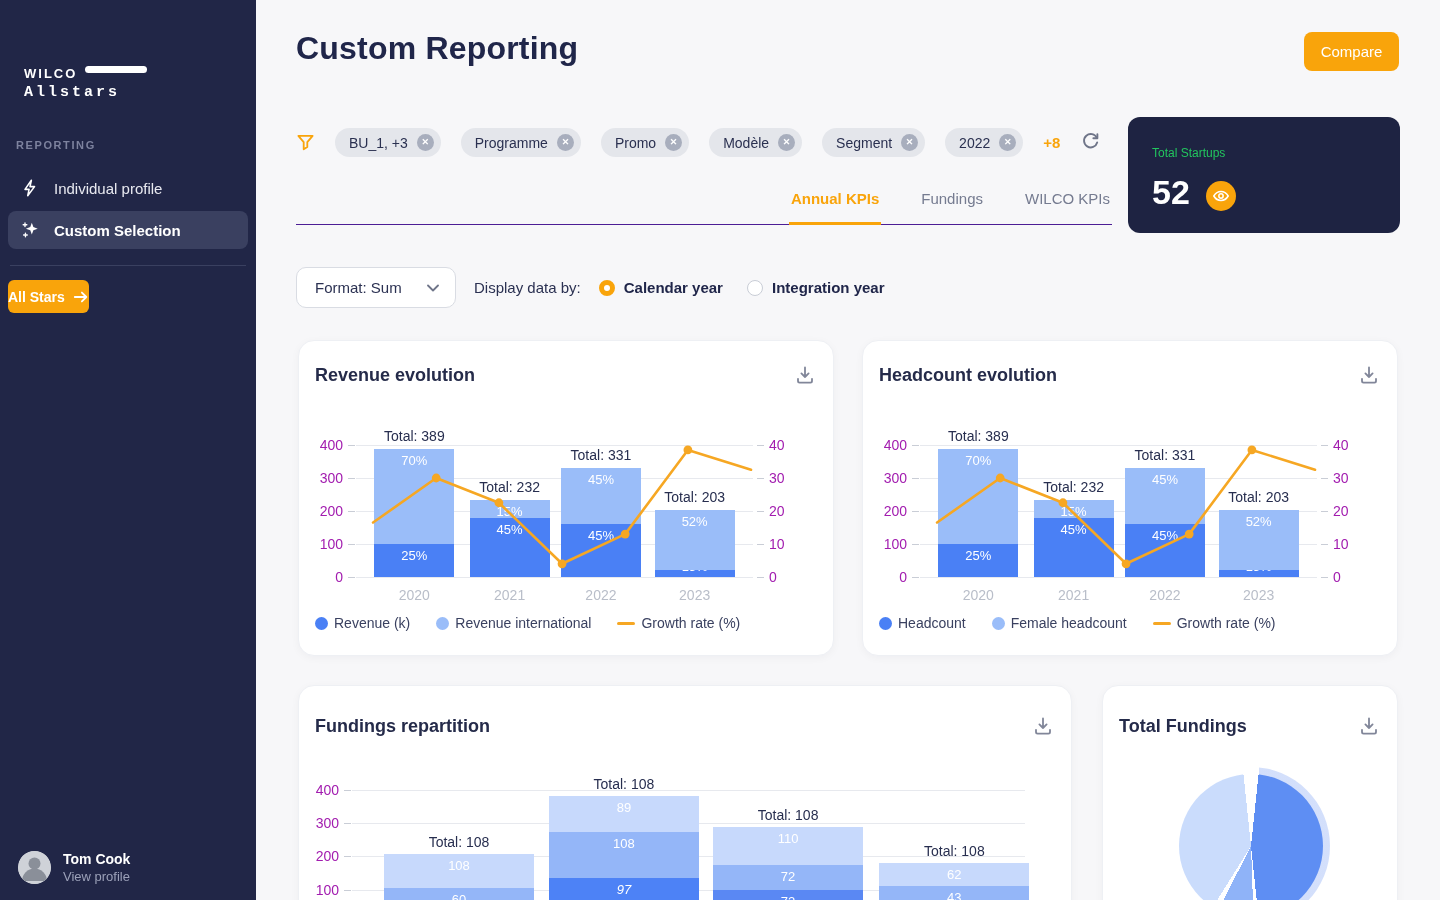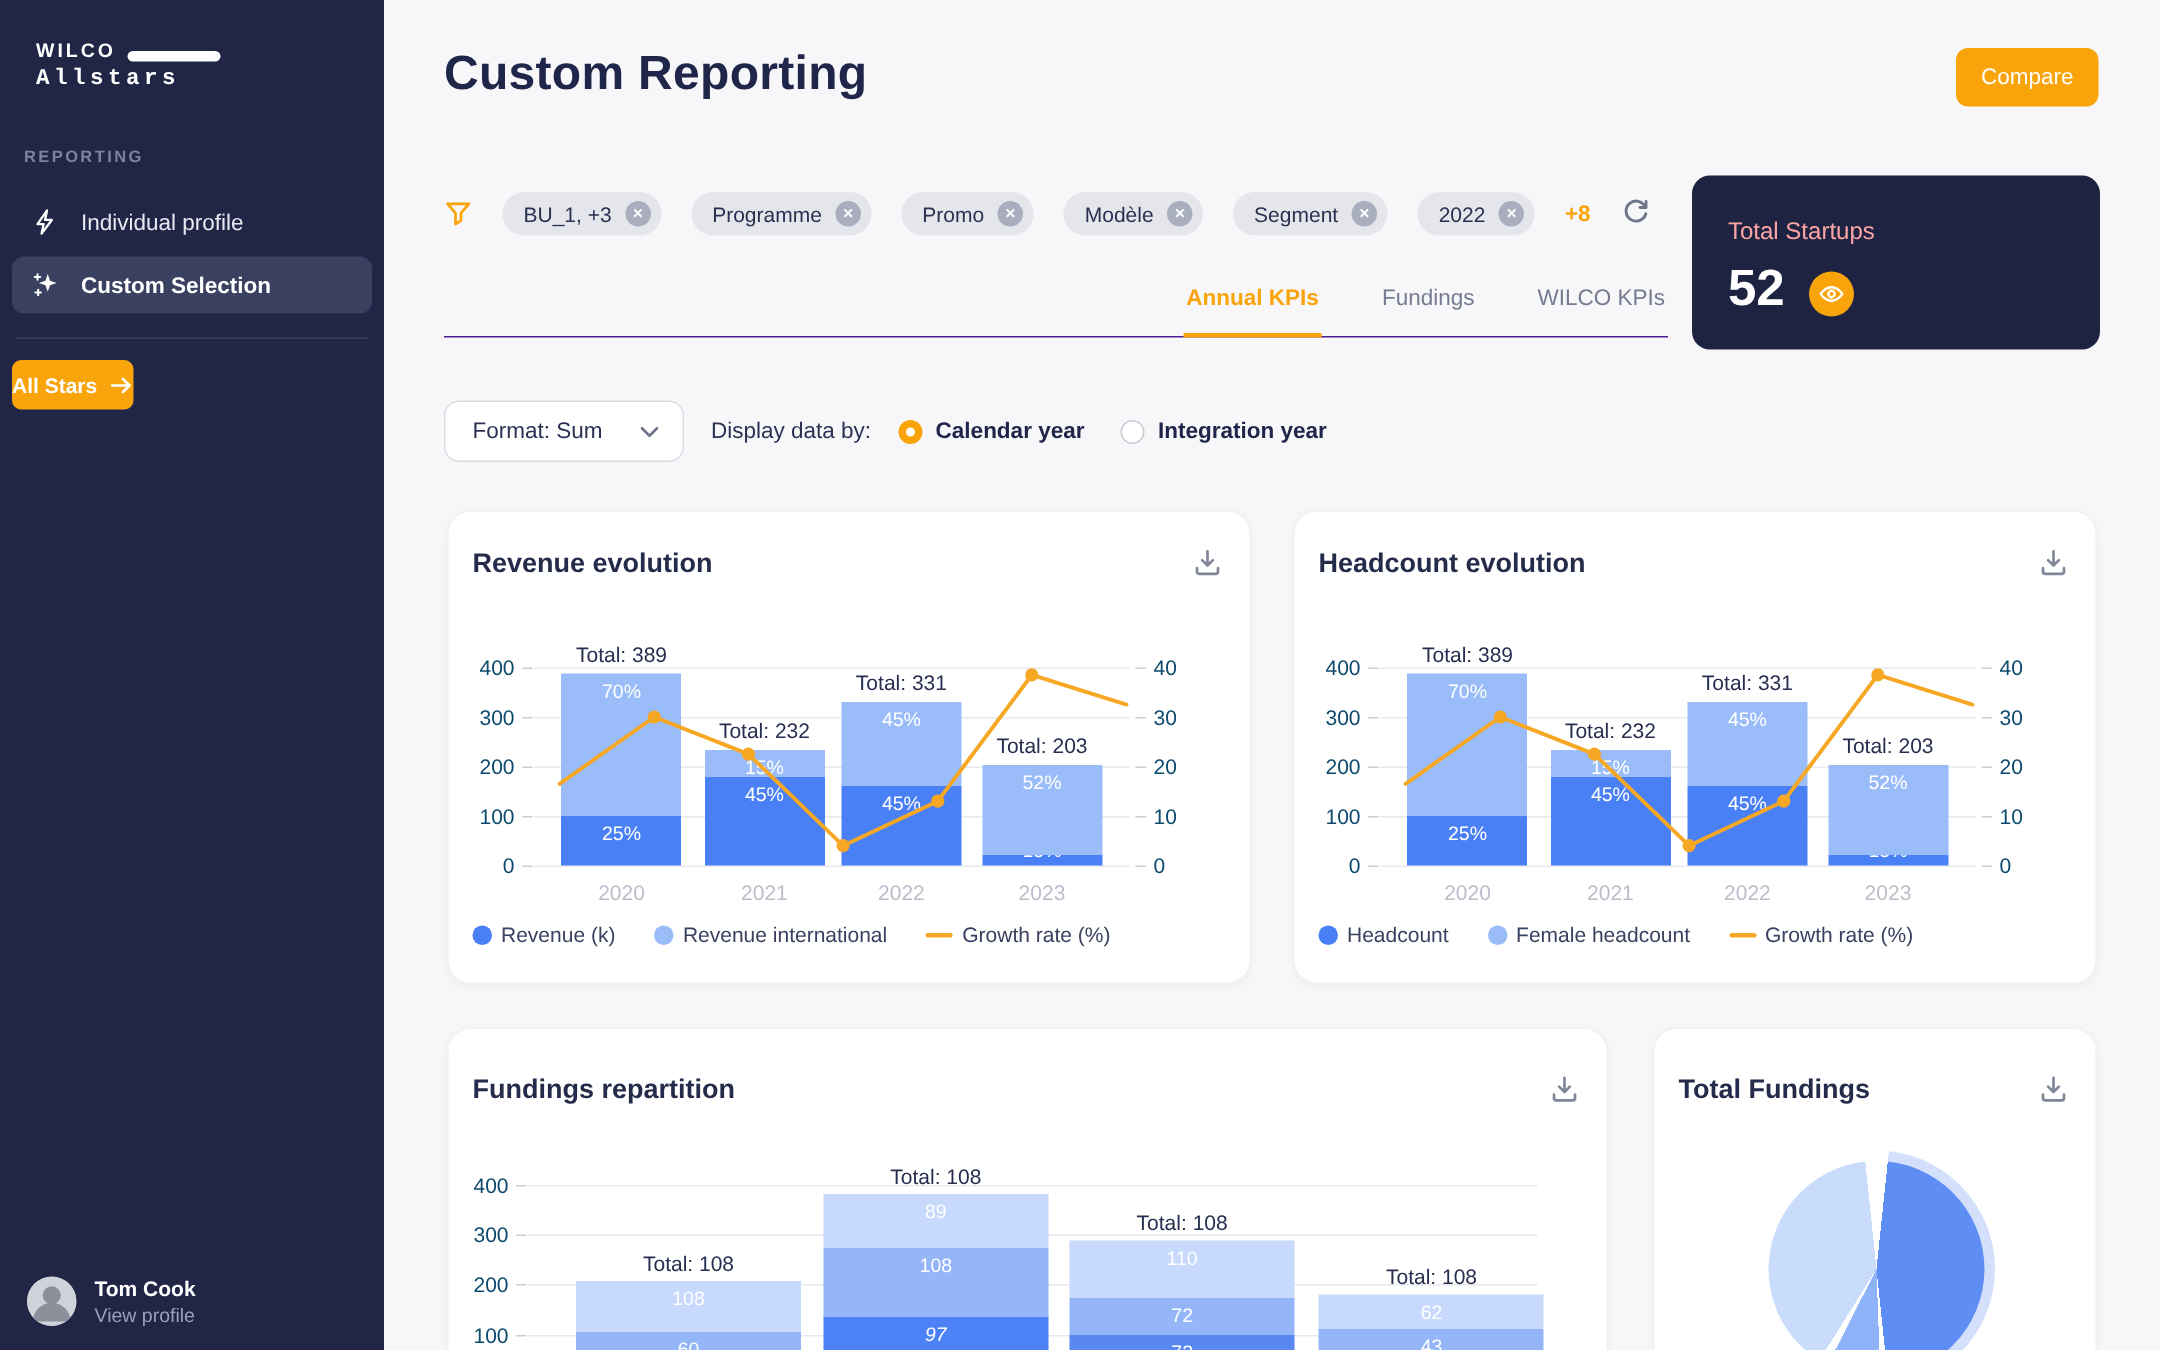--- a/index.html
+++ b/index.html
@@ -2,21 +2,21 @@
 <html><head>
 <meta charset="utf-8">
 <style>
   * { margin:0; padding:0; box-sizing:border-box; }
   html,body { width:1440px; height:900px; overflow:hidden; }
   body { font-family:"Liberation Sans", sans-serif; background:#F7F7F9; display:flex; color:#20264A; }
 
   
   .sidebar { width:256px; min-width:256px; height:900px; background:#212647; position:relative; }
   .logo { padding:26px 0 0 24px; color:#fff; }
-  .logo-row1 { display:flex; align-items:flex-end; gap:8px; }
+  .logo-row1 { display:flex; align-items:flex-start; gap:8px;margin-top:40px; }
   .logo-wilco { font-size:13px; font-weight:700; letter-spacing:2px; }
   .logo-pill { width:62px; height:7px; background:#fff; border-radius:4px; }
   .logo-row2 { font-family:"Liberation Mono", monospace; font-size:15px; font-weight:700; letter-spacing:3px; margin-top:3px; }
   .nav-section { margin:38px 0 0 16px; font-size:11px; letter-spacing:1.6px; color:#7D829E; font-weight:700; }
   .nav-items { margin-top:18px; }
   .nav-item { display:flex; align-items:center; gap:14px; height:38px; margin:4px 8px; padding:0 12px; border-radius:8px; color:#E8E9F0; font-size:15px; cursor:pointer; }
   .nav-item.active { background:#3A4060; color:#fff; font-weight:700; }
   .side-divider { height:1px; background:#3A4060; margin:16px 10px 14px 10px; }
   .allstars-btn { display:flex; align-items:center; justify-content:center; gap:8px; margin:0 8px; height:33px; background:#F9A40B; border:none; border-radius:6px; color:#fff; font-size:14px; font-weight:700; cursor:pointer; font-family:inherit; }
   .profile { position:absolute; bottom:16px; left:18px; display:flex; align-items:center; gap:12px; cursor:pointer; }
@@ -32,41 +32,41 @@
   .filter-row { position:absolute; left:40px; top:128px; display:flex; align-items:center; gap:20px; }
   .chip { display:flex; align-items:center; gap:9px; height:29px; background:#E4E6EB; border-radius:15px; padding:0 7px 0 14px; font-size:14px; color:#2A3050; }
   .chip-x { width:17px; height:17px; border-radius:50%; background:#A8AEBD; color:#fff; font-size:11px; font-weight:700; display:flex; align-items:center; justify-content:center; cursor:pointer; line-height:1; }
   .more-filters { color:#F9A40B; font-size:15px; font-weight:600; cursor:pointer; }
 
   .tabs { position:absolute; left:40px; top:190px; width:816px; border-bottom:1px solid #4c1d95; display:flex; gap:38px;justify-content:flex-end; }
   .tab { font-size:15px; padding:0 2px 15px 2px; color:#757B90; font-weight:500; cursor:pointer; border-bottom:3px solid transparent; margin-bottom:-1px; }
   .tab.active { color:#F9A40B; font-weight:700; border-bottom-color:#F9A40B; }
 
   .startups-card { position:absolute; left:872px; top:117px; width:272px; height:116px; background:#1E2342; border-radius:12px; color:#fff; }
-  .startups-label { position:absolute; left:24px; top:29px; font-size:16px; color:#fca5a5; }
+  .startups-label { position:absolute; left:24px; top:29px; font-size:12px; color:#22c55e; }
   .startups-value { position:absolute; left:24px; top:56px; font-size:34px; font-weight:800; }
   .eye-btn { position:absolute; left:78px; top:64px; width:30px; height:30px; border-radius:50%; background:#F9A40B; border:none; display:flex; align-items:center; justify-content:center; cursor:pointer; }
 
   .controls { position:absolute; left:40px; top:267px; display:flex; align-items:center; }
   .format-select { width:160px; height:41px; background:#fff; border:1px solid #D9DCE3; border-radius:10px; display:flex; align-items:center; justify-content:space-between; padding:0 16px 0 18px; font-size:15px; color:#2B3152; cursor:pointer; }
   .display-label { margin-left:18px; font-size:15px; color:#2B3152; }
   .radio-group { display:flex; align-items:center; margin-left:18px; gap:24px; }
   .radio-item { display:flex; align-items:center; gap:9px; cursor:pointer; font-size:15px; color:#20264A; font-weight:600; }
   .radio-dot { width:16px; height:16px; border-radius:50%; }
   .radio-dot.on { border:5px solid #F9A40B; background:#fff; }
   .radio-dot.off { border:1.5px solid #C9CDD6; background:#fff; }
 
   .card { position:absolute; background:#fff; border:1px solid #EEF0F4; border-radius:16px; box-shadow:0 2px 8px rgba(23,31,60,0.04); }
   .card-title { position:absolute; left:16px; top:24px; font-size:18px; font-weight:700; color:#252B4A; }
   .dl-btn { position:absolute; right:16px; top:22px; background:none; border:none; cursor:pointer; padding:2px; }
 
   .chart-area { position:absolute; }
   .gridline { position:absolute; height:1px; background:#E7E9EE; }
   .tickdash { position:absolute; height:1px; width:7px; background:#C9CDD6; }
-  .ylab { position:absolute; font-size:14px; color:#0c4a6e; width:34px; }
+  .ylab { position:absolute; font-size:14px; color:#a21caf; width:34px; }
   .ylab.l { text-align:right; }
   .seg { position:absolute; }
   .seg-label { position:absolute; font-size:13px; color:#fff; text-align:center; }
   .total-label { position:absolute; font-size:14px; font-weight:500; color:#272E4F; text-align:center; white-space:nowrap; }
   .xcat { position:absolute; font-size:14px; color:#B9BEC9; text-align:center; }
   .legend { position:absolute; left:16px; top:274px; display:flex; align-items:center; gap:26px; }
   .legend-item { display:flex; align-items:center; gap:6px; font-size:14px; color:#3A4160; }
   .legend-dot { width:13px; height:13px; border-radius:50%; }
   .legend-dash { width:18px; height:3px; border-radius:2px; }
 

